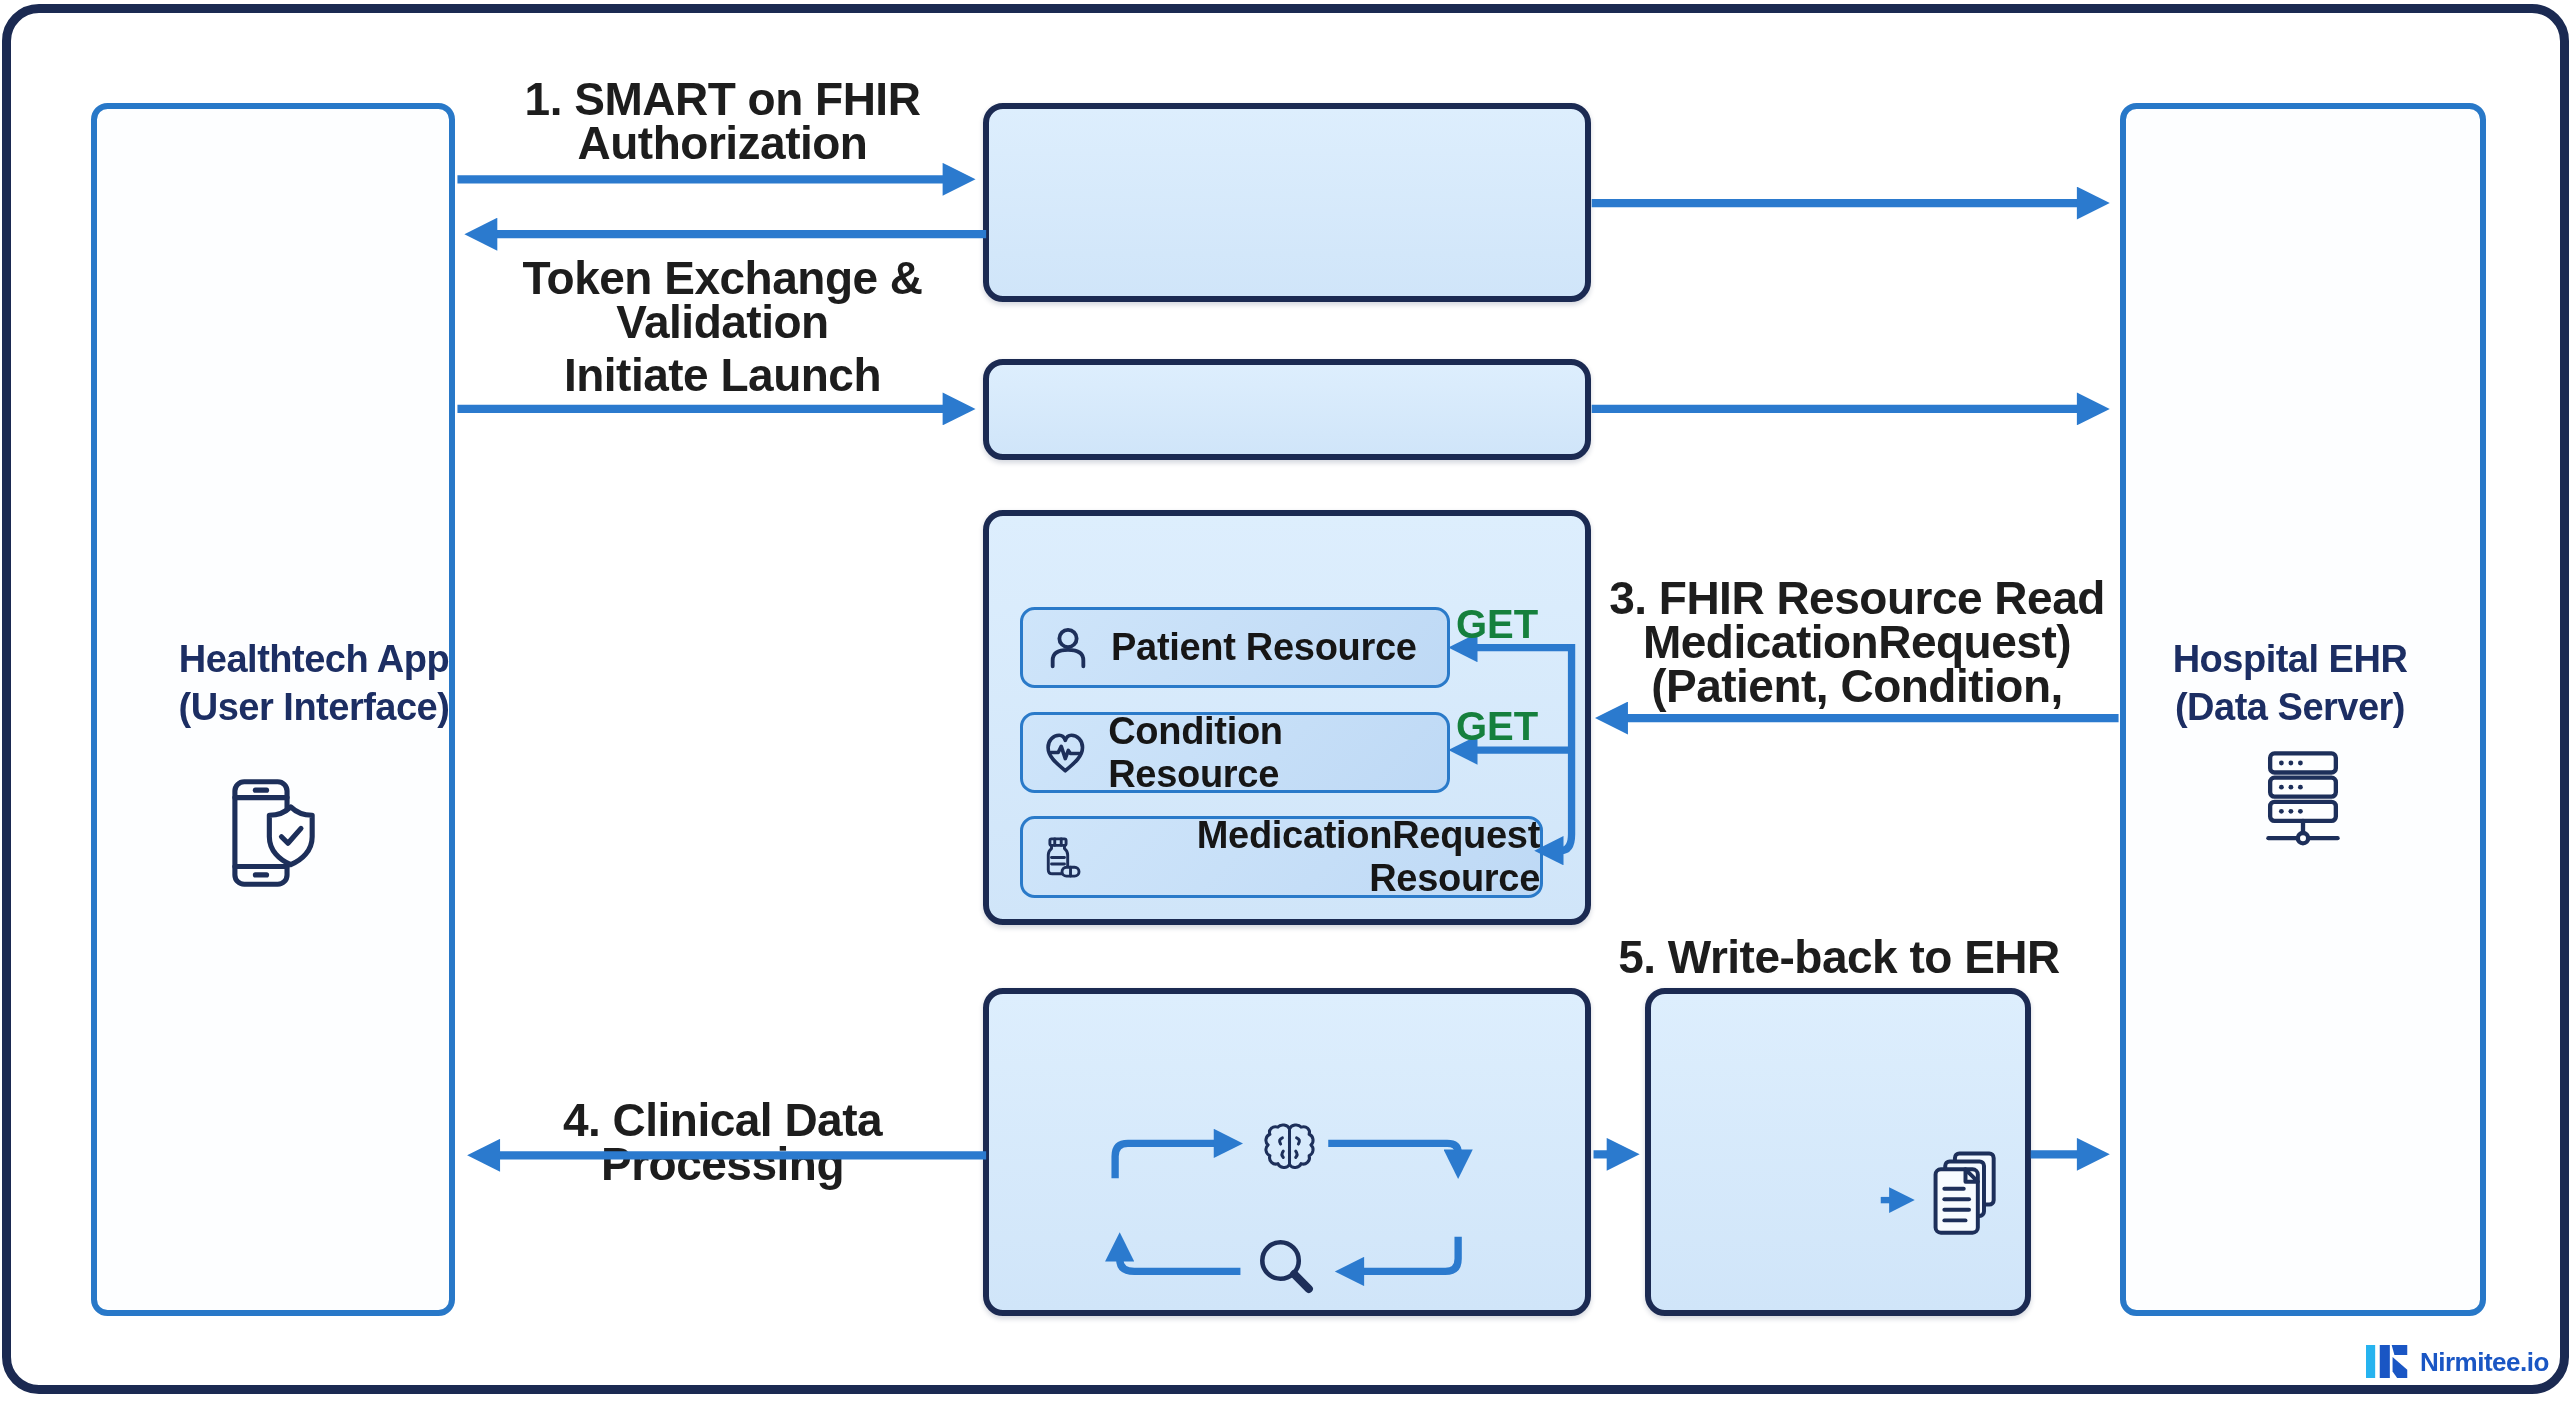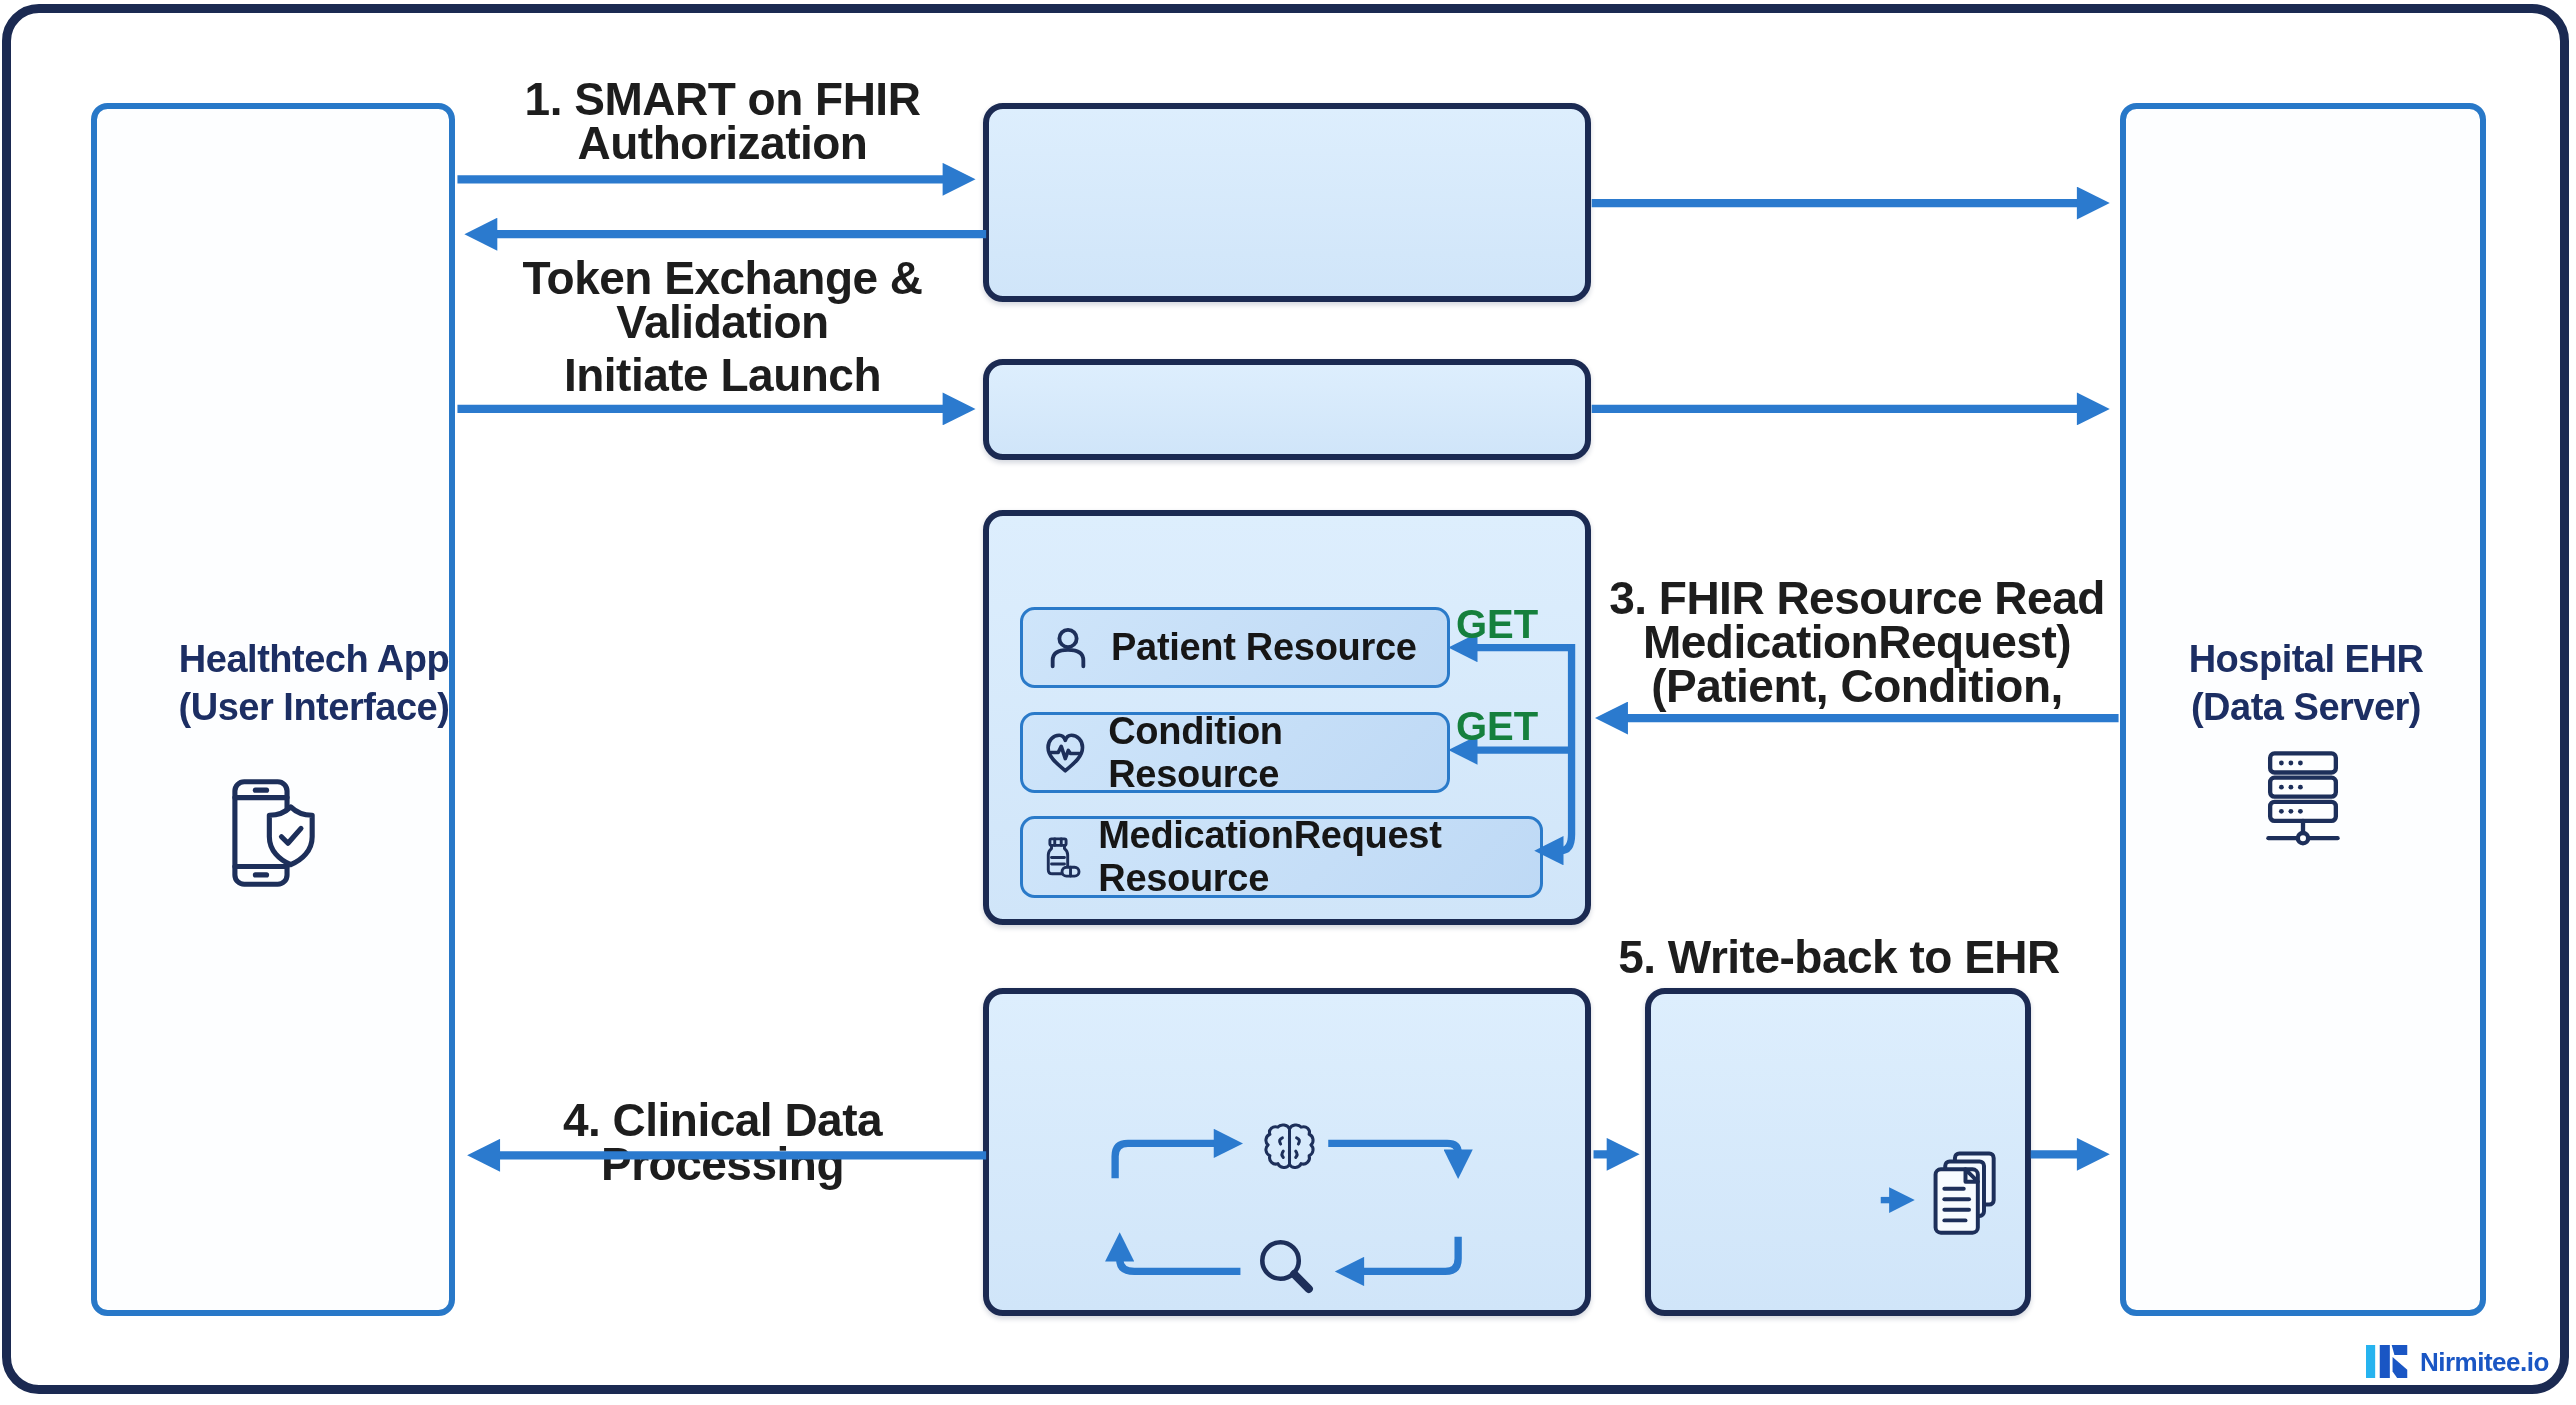--- a/index.html
+++ b/index.html
@@ -38,21 +38,21 @@
     <rect x="4" y="3" width="56" height="110" rx="10"></rect>
     <line x1="4" y1="20" x2="60" y2="20"></line>
     <line x1="4" y1="94" x2="60" y2="94"></line>
     <line x1="26" y1="12" x2="38" y2="12"></line>
     <line x1="26" y1="103" x2="38" y2="103"></line>
     <path d="M64,30 C72,38 83,39 87,39 V62 C87,77 76,87 64,92 C52,87 41,77 41,62 V39 C45,39 56,38 64,30 Z" fill="#ffffff"></path>
     <polyline points="54,62 61,69 75,53"></polyline>
   </svg>
 
   <div class="abs panel" style="left:2120px;top:103px;width:366px;height:1213px;"></div>
-  <div class="abs sidetitle" style="left:2120px;top:635px;width:340px;padding-left:16px;">
+  <div class="abs sidetitle" style="left:2120px;top:635px;width:340px;">
     <div>Hospital EHR</div>
     <div>(Data Server)</div>
   </div>
   <svg class="abs icon" style="left:2259px;top:750px;" width="88" height="102" viewBox="0 0 100 118" fill="none" stroke="#1d2f5a" stroke-width="5" stroke-linecap="round" stroke-linejoin="round">
     <rect x="12" y="4" width="76" height="22" rx="5"></rect>
     <rect x="12" y="32" width="76" height="22" rx="5"></rect>
     <rect x="12" y="60" width="76" height="22" rx="5"></rect>
     <g fill="#1d2f5a" stroke="none">
       <circle cx="25" cy="15" r="2.8"></circle>
         <circle cx="36" cy="15" r="2.8"></circle>
@@ -102,21 +102,21 @@
     <svg class="icon" style="margin-left:18.3px;" width="48" height="51" viewBox="0 0 50 52" fill="none" stroke="#1d2f5a" stroke-width="3.6" stroke-linecap="round" stroke-linejoin="round">
       <rect x="11" y="3" width="20" height="8" rx="2"></rect>
       <line x1="17" y1="3" x2="17" y2="11"></line>
       <line x1="25" y1="3" x2="25" y2="11"></line>
       <path d="M13,11 v4 q-4,3 -4,8 v18 q0,5 5,5 h14 q5,0 5,-5 V23 q0,-5 -4,-8 v-4"></path>
       <line x1="13" y1="26" x2="29" y2="26"></line>
       <line x1="13" y1="34" x2="29" y2="34"></line>
       <rect x="26" y="38" width="21" height="11" rx="5.5" fill="#cfe5fa"></rect>
       <line x1="36.5" y1="38" x2="36.5" y2="49"></line>
     </svg>
-    <span class="reslabel" style="margin-left:16.5px;">MedicationRequest Resource</span>
+    <span class="reslabel" style="margin-left:16.5px;text-align:right;">MedicationRequest Resource</span>
   </div>
 
   <div class="abs getlabel" style="left:1456px;top:602px;width:110px;">GET</div>
   <div class="abs getlabel" style="left:1456px;top:704px;width:110px;">GET</div>
 
   <div class="abs node" style="left:983px;top:988px;width:608px;height:328px;"></div>
   <div class="abs title" style="left:983px;top:1012px;width:608px;font-size:39px;line-height:49px;">
     <div>Clinical Data Processing</div>
     <div>(App Logic)</div>
   </div>

